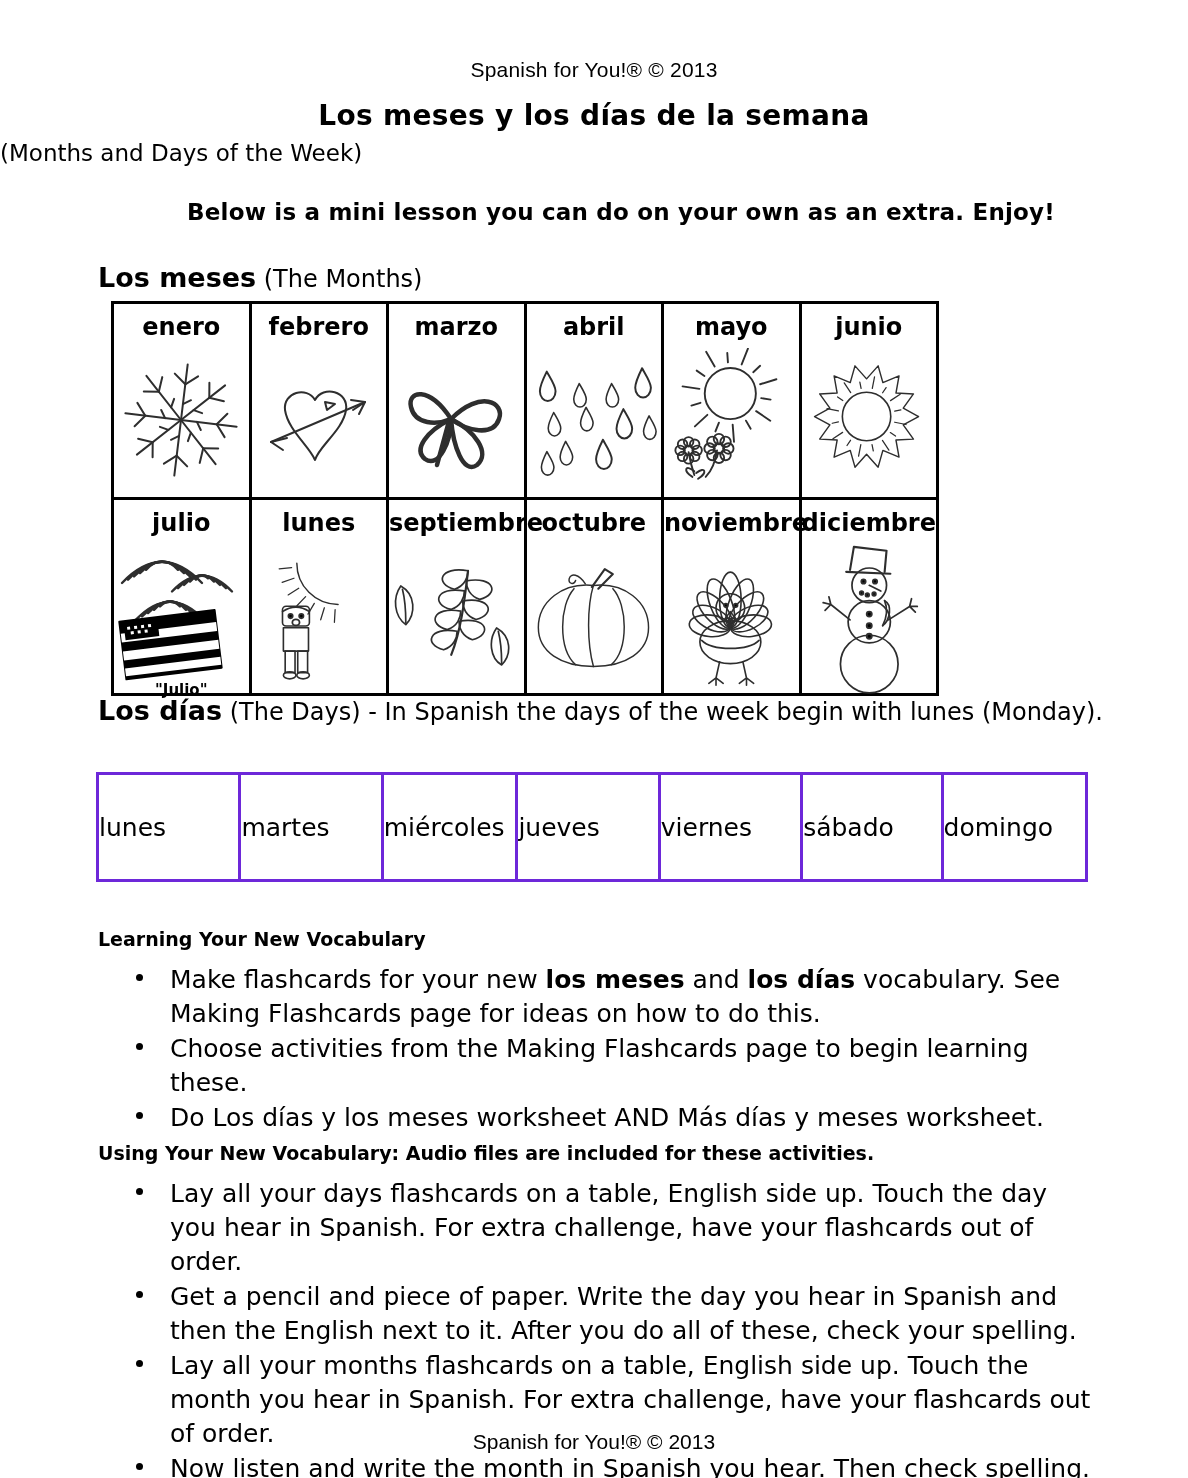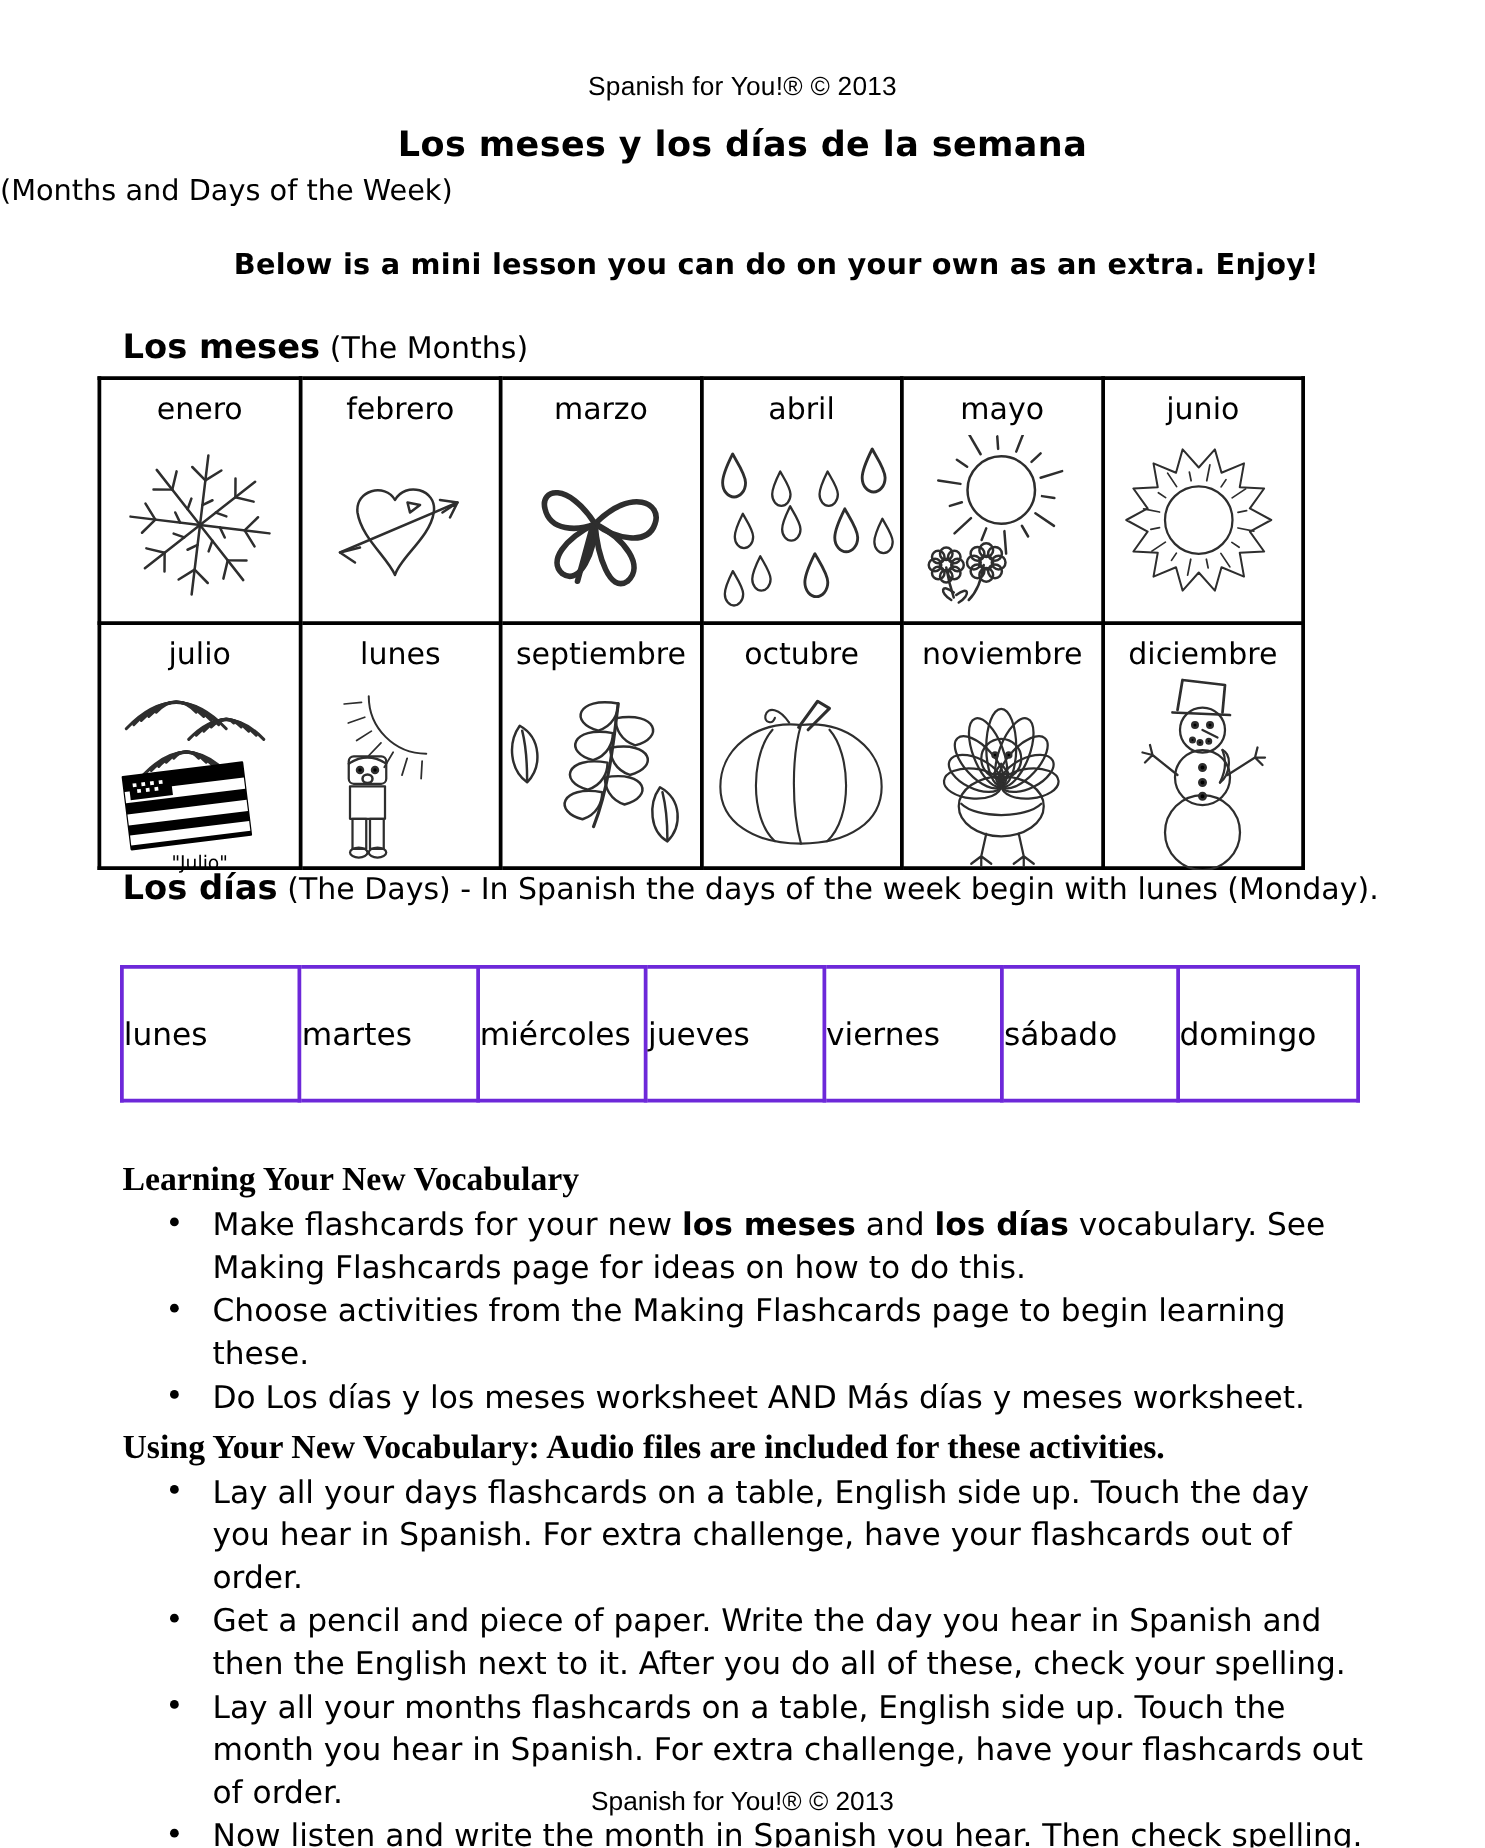--- a/index.html
+++ b/index.html
@@ -79,25 +79,26 @@
   .section-heading .light {
     font-weight: normal;
     font-size: 24px;
   }
   #meses-heading { top: 262px; }
   #dias-heading  { top: 695px; }
 
   
   .months-table {
     position: absolute;
-    left: 78px;
+    left: 111px;
     top: 301px;
-    width: 966px;
+    width: 828px;
     border-collapse: collapse;
     table-layout: fixed;
+    font-weight: bold;
   }
   .months-table td {
     border: 3px solid #000;
     vertical-align: top;
     padding: 0;
     height: 193px;
     position: relative;
   }
   .month-label {
     text-align: center;
@@ -135,23 +136,22 @@
     font-size: 25px;
     padding: 0;
     white-space: nowrap;
   }
 
   
   .block-heading {
     position: absolute;
     left: 98px;
     font-weight: bold;
-    font-size: 27px;
+    font-size: 19px;
     white-space: nowrap;
-    font-family: Liberation Serif, serif;
   }
   #learn-heading { top: 928px; }
   #using-heading { top: 1142px; }
 
   .bullet-list {
     position: absolute;
     left: 128px;
     width: 965px;
     margin: 0;
     padding: 0;

